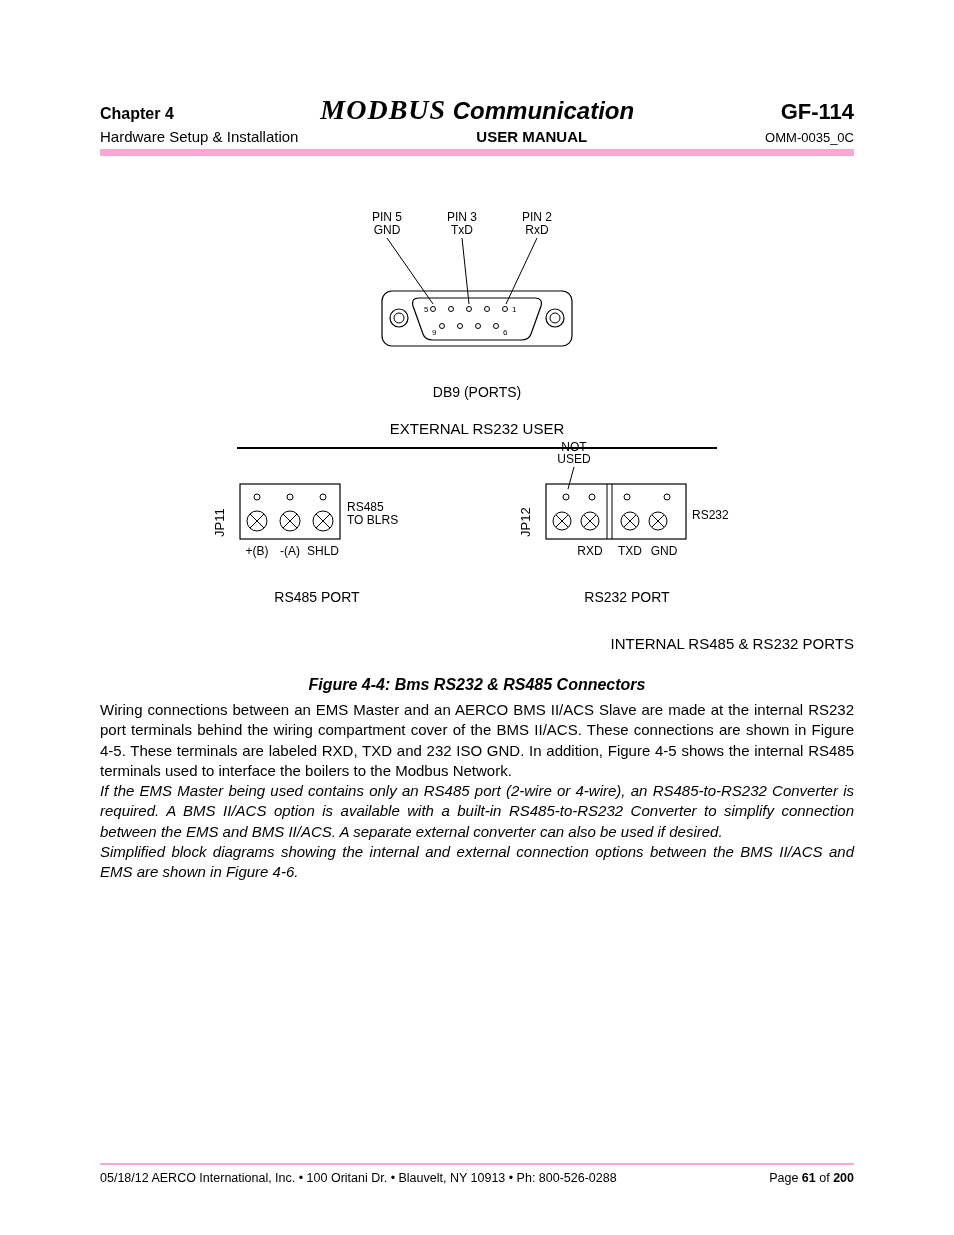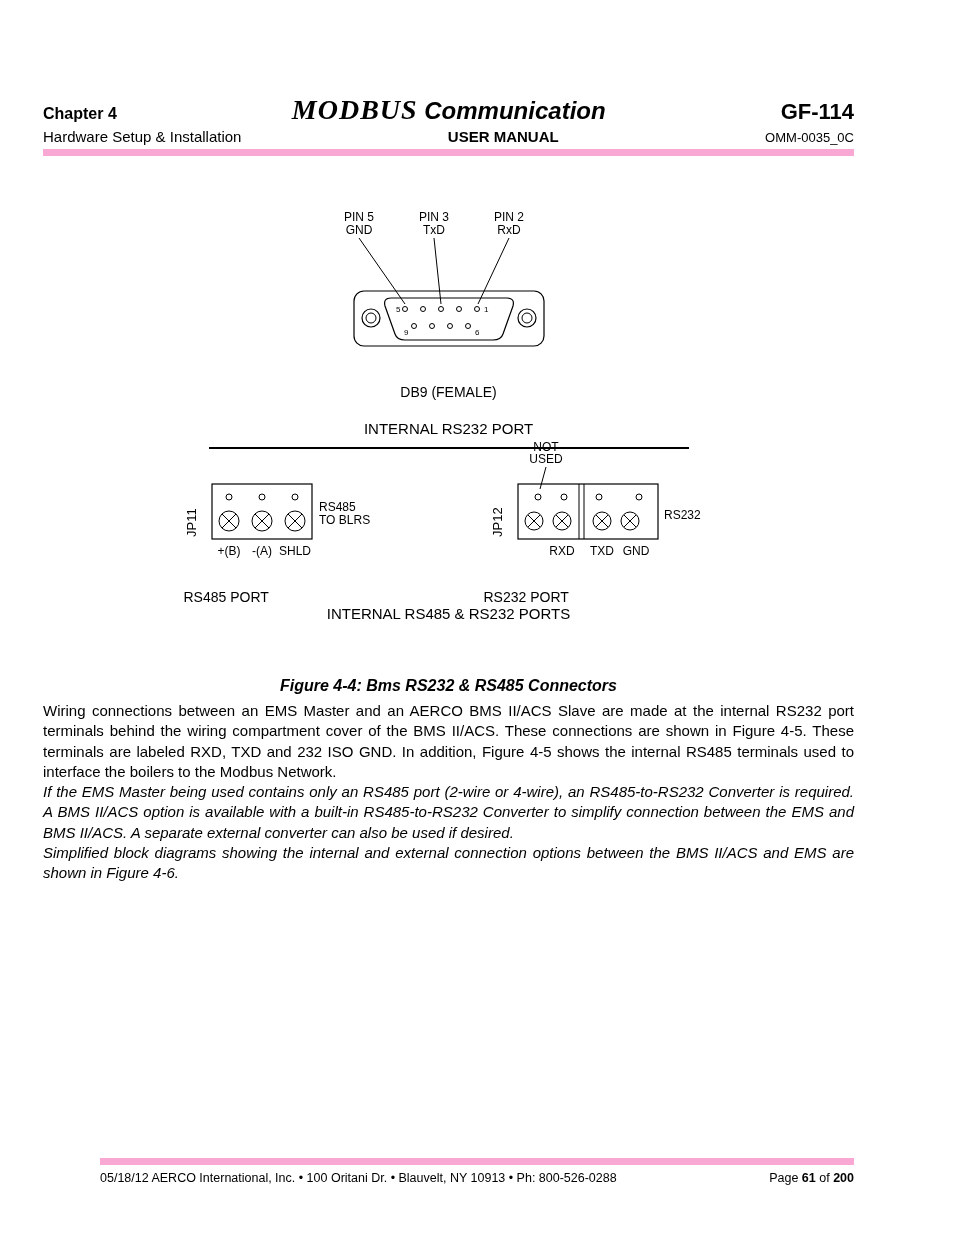--- a/index.html
+++ b/index.html
@@ -5,21 +5,21 @@
   * { box-sizing: border-box; margin: 0; padding: 0; }
   body {
     font-family: Arial, Helvetica, sans-serif;
     background: #fff;
     width: 954px;
     height: 1235px;
     position: relative;
     color: #000;
   }
   .page {
-    padding: 60px 100px 0 43px;
+    padding: 60px 100px 0 100px;
   }
   .header-row1 {
     display: flex;
     justify-content: space-between;
     align-items: baseline;
   }
   .chapter { font-weight: bold; font-size: 16px; }
   .title-mid { font-size: 24px; font-weight: bold; font-style: italic; }
   .title-mid .modbus { font-family: "Times New Roman", serif; font-style: italic; font-size: 28px; letter-spacing: 1px; }
   .gf { font-size: 22px; font-weight: bold; font-family: Arial; margin-top: 39px; }
@@ -42,32 +42,32 @@
   .db9-caption { font-size: 14px; margin-top: 8px; }
   .ext-caption { font-size: 15px; margin-top: 20px; margin-bottom: 10px;}
   .divider-line { border-top: 2px solid #000; width: 480px; margin: 10px auto 20px auto; }
   .ports-row {
     display: flex;
     justify-content: center;
     gap: 90px;
     margin-top: 20px;
   }
   .port-block { position: relative; }
-  .port-caption { text-align: left; font-size: 14px; margin-top: 10px; }
-  .internal-caption { text-align:center; font-size: 15px; }
-  .figure-title { text-align:center; font-weight: bold; font-style: italic; font-size: 16px; margin-top: 55px; }
+  .port-caption { text-align: center; font-size: 14px; margin-top: 10px; }
+  .internal-caption { text-align:right; font-size: 15px; margin-top: 30px; }
+  .figure-title { text-align:center; font-weight: bold; font-style: italic; font-size: 16px; margin-top: 24px; }
   .section-heading { font-weight: bold; font-size: 16px; margin-top: 22px; }
   .body-text { font-size: 15px; margin-top: 6px; text-align: justify; line-height: 1.35; }
   .body-text + .body-text { margin-top: 0; font-style: italic; }
   .footer {
     position: absolute;
     bottom: 50px;
     left: 100px;
     right: 100px;
-    border-top: 7px solid #f9a8d4;
+    border-top: 2px solid #f9a8d4;
     padding-top: 6px;
     font-size: 12.5px;
     display: flex;
     justify-content: space-between;
   }
   .footer .pg b { font-weight: bold; }
   .vlabel { font-size: 13px; }
   .tlabel { font-size: 12px; }
 </style>
 </head>
@@ -118,22 +118,22 @@
       <circle cx="95" cy="120" r="2.5" fill="none" stroke="#000"></circle>
       <circle cx="113" cy="120" r="2.5" fill="none" stroke="#000"></circle>
       <circle cx="131" cy="120" r="2.5" fill="none" stroke="#000"></circle>
       <circle cx="149" cy="120" r="2.5" fill="none" stroke="#000"></circle>
 
       <text x="77" y="106" font-size="8"><tspan>5</tspan></text>
       <text x="165" y="106" font-size="8"><tspan>1</tspan></text>
       <text x="85" y="129" font-size="8"><tspan>9</tspan></text>
       <text x="156" y="129" font-size="8"><tspan>6</tspan></text>
     </svg>
-    <div class="db9-caption">DB9 (FEMALE)</div>
-    <div class="ext-caption">INTERNAL RS232 PORT</div>
+    <div class="db9-caption">DB9 (PORTS)</div>
+    <div class="ext-caption">EXTERNAL RS232 USER</div>
     <div class="divider-line"></div>
 
     <div class="ports-row">
 
       <div class="port-block">
         <svg width="210" height="110">
           <text x="12" y="68" class="vlabel" transform="rotate(-90 12 68)"><tspan>JP11</tspan></text>
 
           <rect x="28" y="15" width="100" height="55" fill="none" stroke="#000" stroke-width="1.2"></rect>
 

